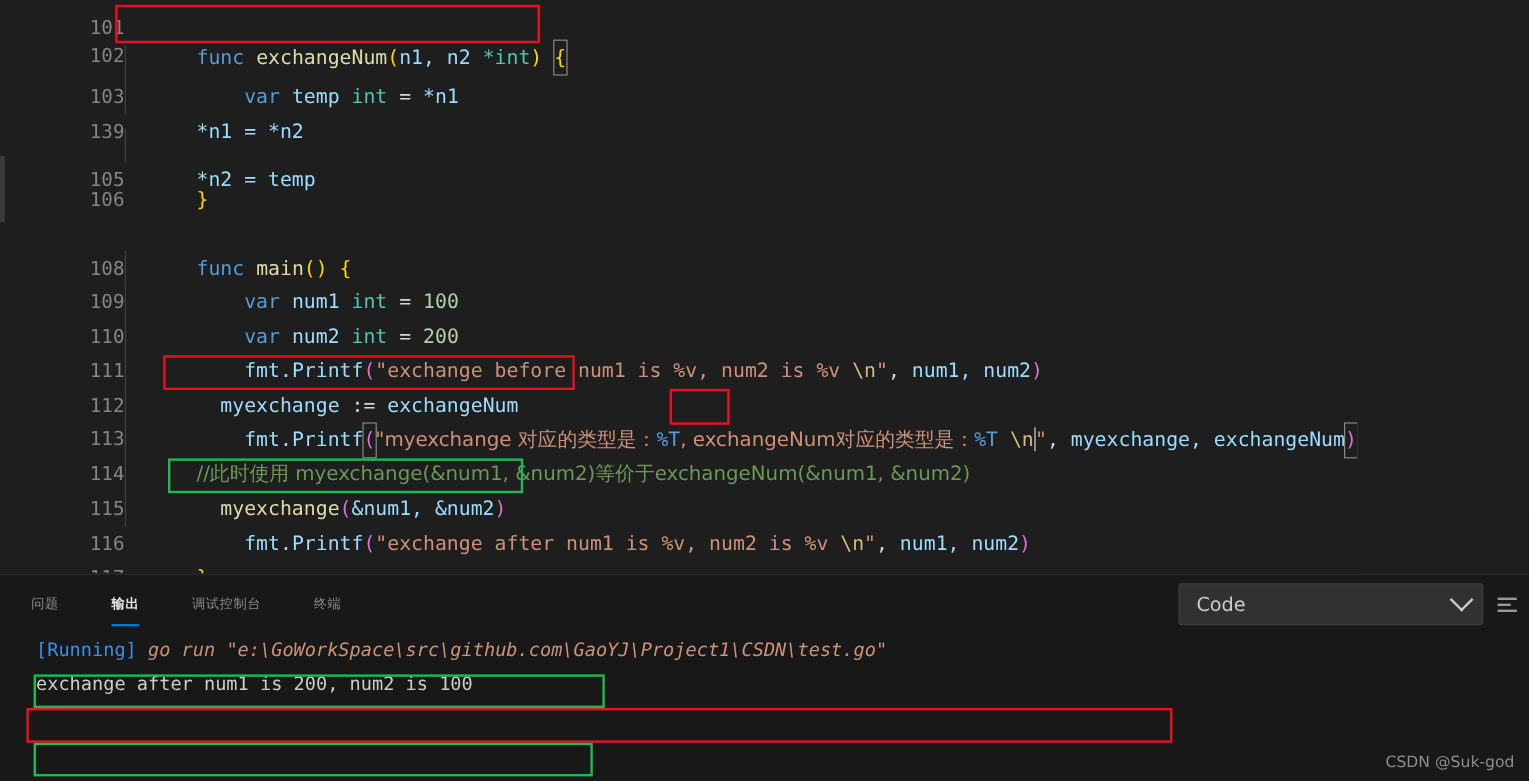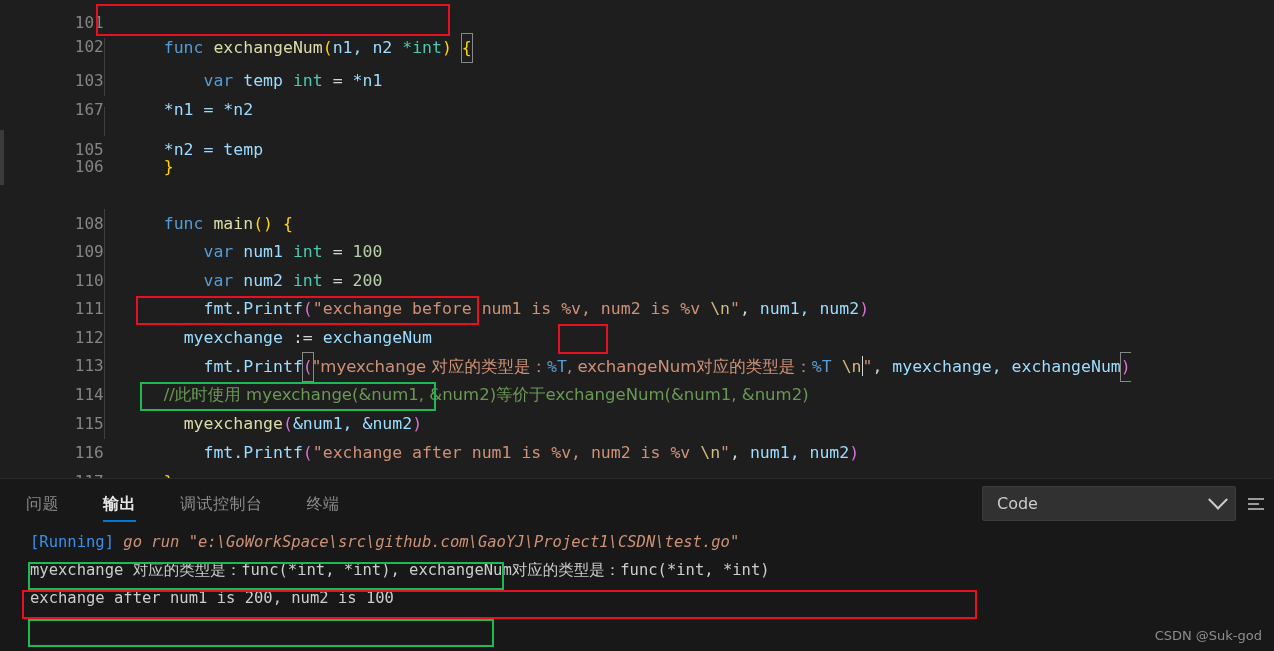--- a/index.html
+++ b/index.html
@@ -117,21 +117,21 @@
     position: relative;
     height: 49px;
     display: flex;
     align-items: center;
     padding-left: 26px;
   }
   .ptab {
     position: relative;
     color: #8a8a8a;
     font-family: "DejaVu Sans", sans-serif;
-    font-size: 16px;
+    font-size: 11px;
     margin-right: 44px;
     height: 49px;
     line-height: 49px;
     letter-spacing: 0.5px;
   }
   .ptab.active {
     color: #e7e7e7;
     font-weight: bold;
     text-align: center;
   }
@@ -227,21 +227,21 @@
     <span class="ln">102</span><span class="code-txt"><span class="kw">func</span> <span class="fn">exchangeNum</span><span class="br-y">(</span><span class="var">n1, n2 </span><span class="typ">*int</span><span class="br-y">)</span> <span class="br-y brmatch">{</span></span>
   </div>
   <div class="box" style="left:96px;top:4px;width:354px;height:32px;"></div>
 
   <div class="code-line" style="position:absolute;top:38px;left:0;right:0;">
     <span class="ln">103</span><span class="code-txt">    <span class="kw">var</span> <span class="var">temp</span> <span class="typ">int</span><span class="plain"> = </span><span class="var">*n1</span></span>
     <div class="guide"></div>
   </div>
 
   <div class="code-line" style="position:absolute;top:67px;left:0;right:0;">
-    <span class="ln">167</span><span class="code-txt var">*n1 = *n2</span>
+    <span class="ln">139</span><span class="code-txt var">*n1 = *n2</span>
     <div class="guide"></div>
   </div>
 
   <div class="code-line" style="position:absolute;top:107px;left:0;right:0;">
     <span class="ln">105</span><span class="code-txt var">*n2 = temp</span>
     <div class="guide"></div>
   </div>
 
   <div class="code-line" style="position:absolute;top:124px;left:0;right:0;">
     <span class="ln">106</span><span class="code-txt br-y">}</span>
@@ -320,21 +320,20 @@
       <div class="hamburger">
         <i></i>
         <i></i>
         <i></i>
       </div>
     </div>
   </div>
 
   <div class="console">
     <div class="oline"><span class="o-running">[Running]</span><span class="o-path"> go run </span><span class="o-path">"e:\GoWorkSpace\src\github.com\GaoYJ\Project1\CSDN\test.go"</span></div>
-    <div class="oline cjk" style="font-family:'DejaVu Sans Mono',monospace;">myexchange 对应的类型是：func(*int, *int), exchangeNum对应的类型是：func(*int, *int)</div>
     <div class="oline">exchange after num1 is 200, num2 is 100</div>
   </div>
 
   <div class="box green" style="left:28px;top:83px;width:476px;height:28px;"></div>
   <div class="box" style="left:22px;top:111px;width:955px;height:29px;"></div>
   <div class="box green" style="left:28px;top:140px;width:466px;height:28px;"></div>
 
   <div class="watermark">CSDN @Suk-god</div>
 </div>
 

